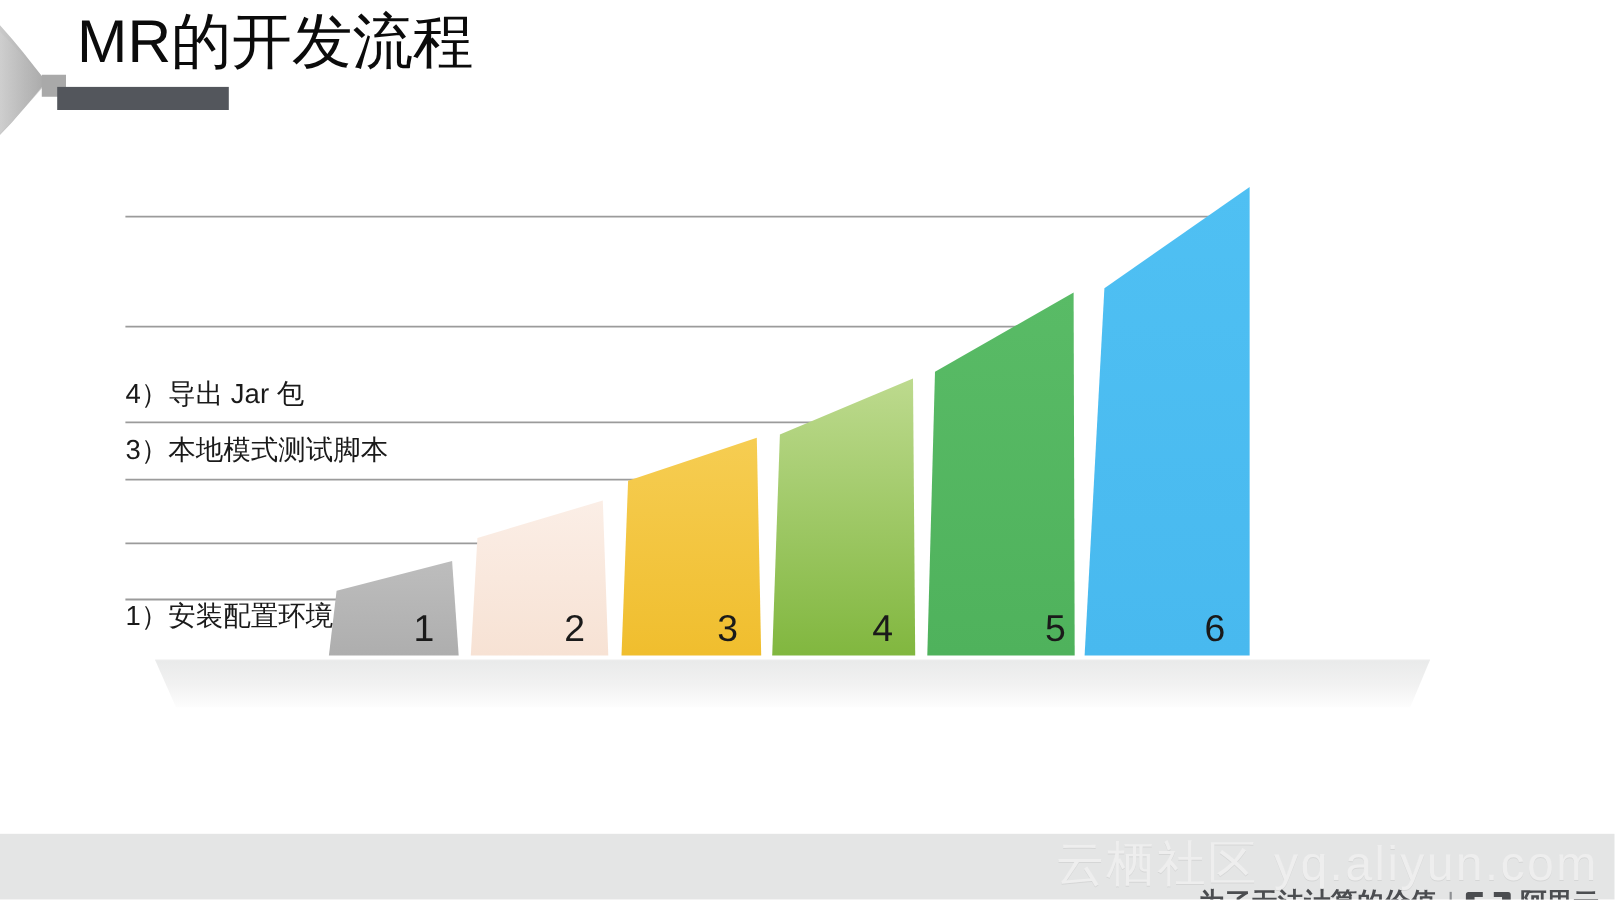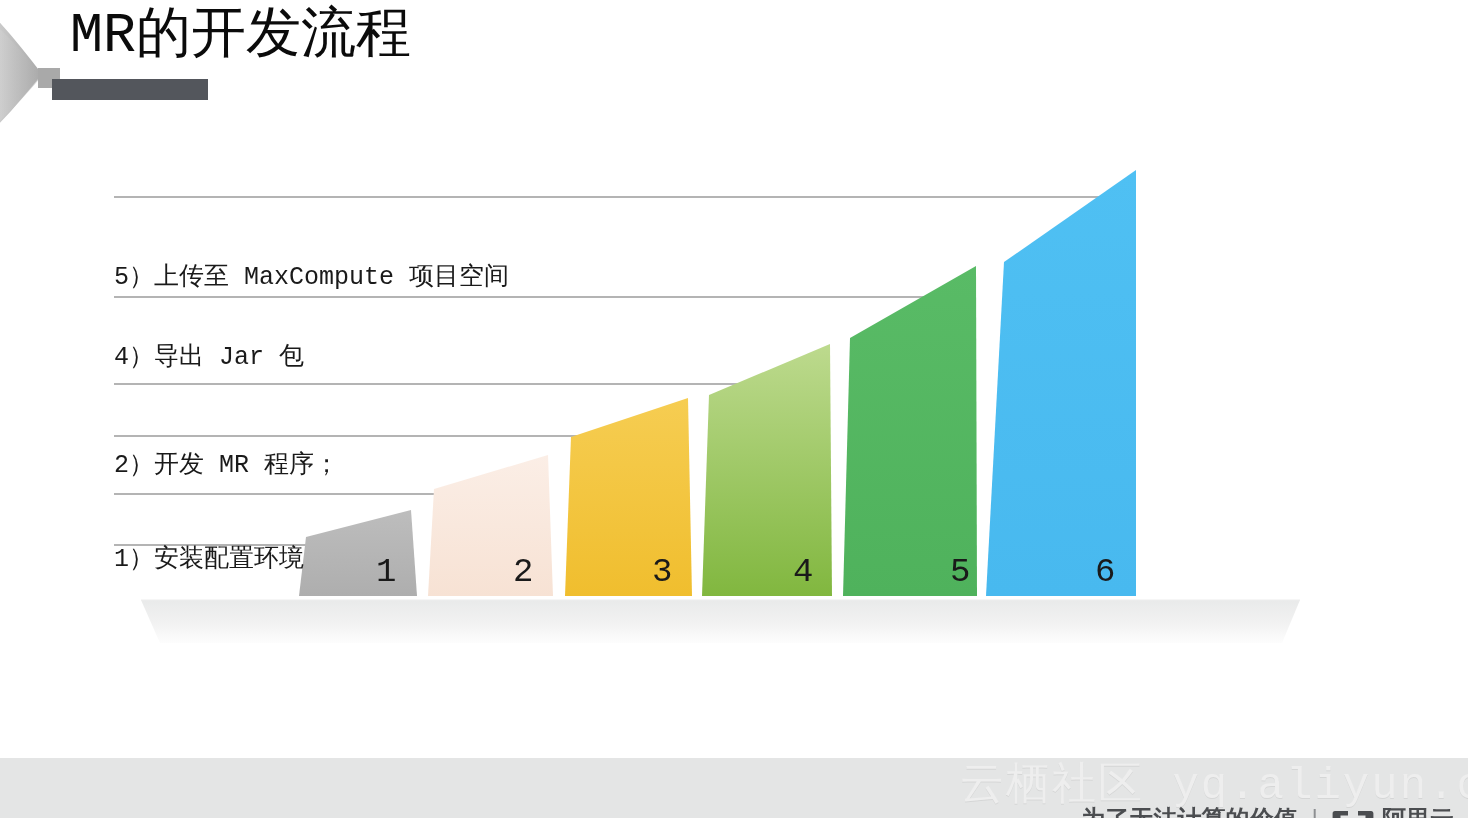--- a/index.html
+++ b/index.html
@@ -10,21 +10,20 @@
   }
   body {
     font-family: "Liberation Sans", "DejaVu Sans", sans-serif;
   }
   #slide {
     position: relative;
     width: 1468px;
     height: 818px;
     background: #ffffff;
     overflow: hidden;
-    font-family: Liberation Mono, monospace;
   }
 
   
   #title-flourish {
     position: absolute;
     left: -58px;
     top: -24px;
     width: 160px;
     height: 190px;
     pointer-events: none;
@@ -209,23 +208,22 @@
       <polygon points="565,596 692,596 688,398 571,437" fill="url(#gradBar3)"></polygon>
       <polygon points="702,596 832,596 830,344 709,395" fill="url(#gradBar4)"></polygon>
       <polygon points="843,596 977,596 976,266 850,338" fill="url(#gradBar5)"></polygon>
       <polygon points="986,596 1136,596 1136,170 1004,262" fill="url(#gradBar6)"></polygon>
 
       <polygon points="141,600 1300,600 1282,643 160,643" fill="url(#gradBase)"></polygon>
       <line x1="141" y1="600" x2="1300" y2="600" stroke="#ededed" stroke-width="1"></line>
     </svg>
 
     <div class="step-label" style="left:114px; top:502px;margin-top:43px;">1）安装配置环境</div>
-    <div class="step-label" style="left:114px; top:451px;">2）开发 MR 程序；</div>
+    <div class="step-label" style="left:114px; top:394px;">3）本地模式测试脚本</div>
     <div class="step-label" style="left:114px; top:343px;">4）导出 Jar 包</div>
-    <div class="step-label" style="left:114px; top:263px;">5）上传至 MaxCompute 项目空间</div>
 
     <div class="bar-number" style="left:376px; top:555px;">1</div>
     <div class="bar-number" style="left:513px; top:555px;">2</div>
     <div class="bar-number" style="left:652px; top:555px;">3</div>
     <div class="bar-number" style="left:793px; top:555px;">4</div>
     <div class="bar-number" style="left:950px; top:555px;">5</div>
     <div class="bar-number" style="left:1095px; top:555px;">6</div>
   </div>
 
   <div id="footer"></div>

